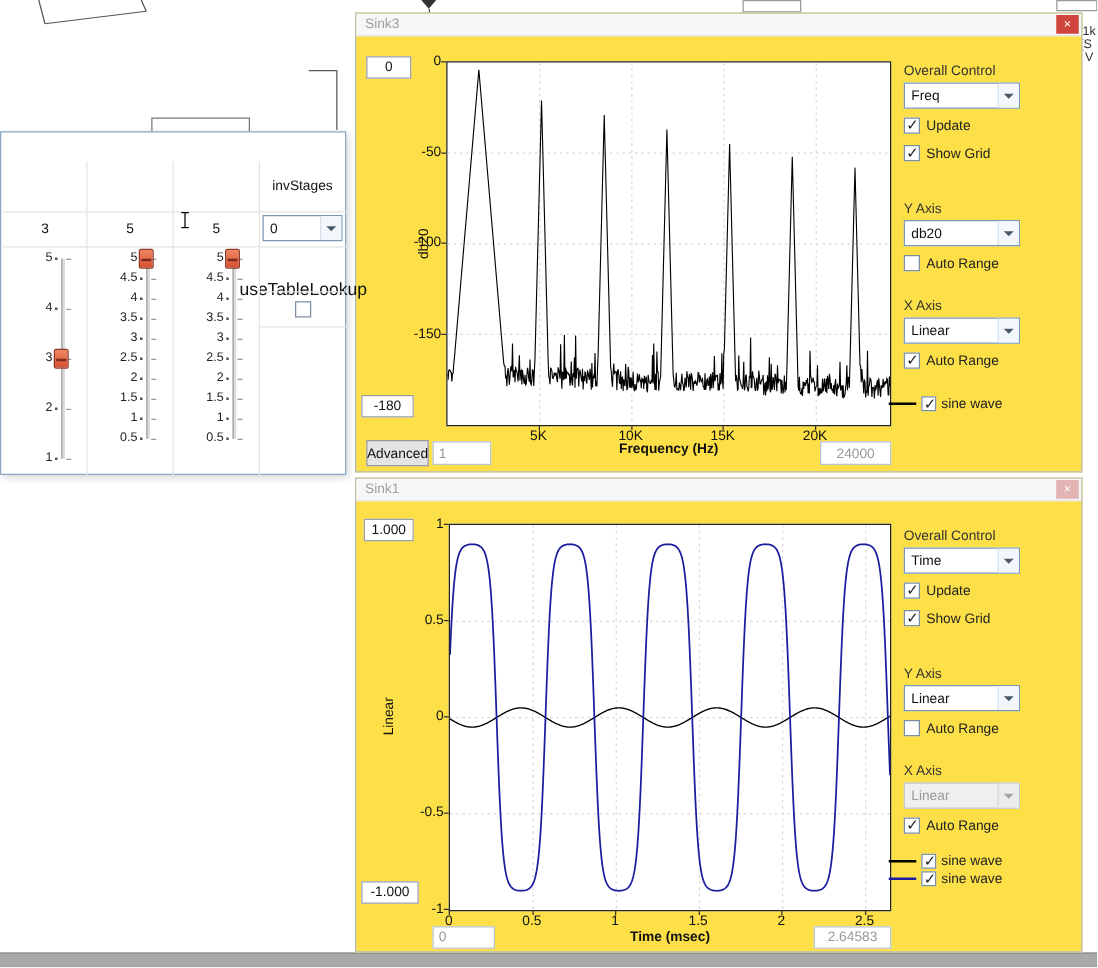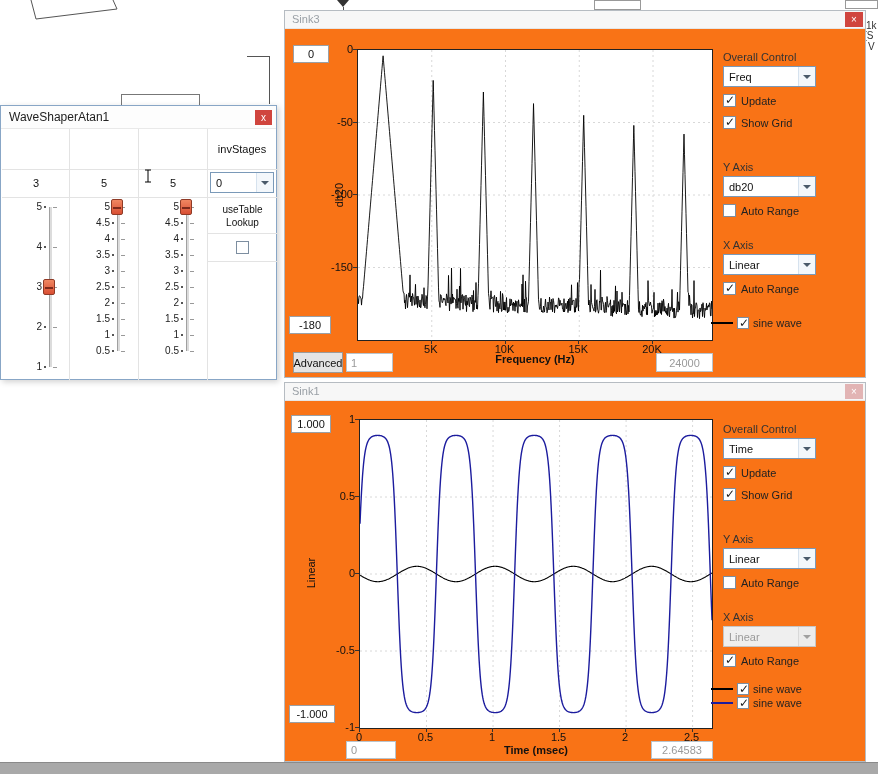--- a/index.html
+++ b/index.html
@@ -5,21 +5,21 @@
   *{box-sizing:border-box;margin:0;padding:0}
   html,body{width:878px;height:774px}
   #screen{position:relative;width:878px;height:774px;background:#fff;overflow:hidden;
     font-family:"Liberation Sans","DejaVu Sans",sans-serif;font-size:11px;color:#111}
   .bg-svg{position:absolute;left:0;top:0;z-index:0;pointer-events:none}
   .diagram-note{position:absolute;z-index:1;font-size:11px;line-height:13px;color:#1a1a1a;white-space:nowrap}
   .edge-frag{position:absolute;z-index:1;font-size:10px;color:#333;white-space:nowrap}
   .bottom-bar{position:absolute;left:0;top:762px;width:878px;height:12px;background:#a9a9a9;border-top:1px solid #8a8a8a;z-index:5}
 
   
-  .window{position:absolute;background:#f97316;border:1px solid #b6bcc2;z-index:10}
+  .window{position:absolute;background:#fde047;border:1px solid #b6bcc2;z-index:10}
   .win-title{position:absolute;top:0;left:0;right:0;height:18px;background:#f7f7f7;border-bottom:1px solid #e6e6e6}
   .win-title-text{position:absolute;left:7px;top:2px;color:#9aa0a6;font-size:11px}
   .win-close{position:absolute;top:1px;right:2px;width:18px;height:15px;text-align:center;line-height:15px;font-size:10px;color:#fff;cursor:default}
   .win-close.red{background:#d0453e}
   .win-close.pale{background:#e2b4b4}
 
   
   .plot{position:absolute;background:#fff;border:1px solid #222}
   .plot svg{display:block}
   .tick-x{position:absolute;width:30px;text-align:center;font-size:11px;color:#111}
@@ -64,21 +64,21 @@
   .gline{position:absolute;background:#e3e3e3;z-index:1}
   .gline.v{width:1px}
   .gline.h{height:1px}
   .ws-slider{position:absolute;top:91px;width:68px;height:184px}
   .sl-label{position:absolute;right:28px;width:24px;text-align:right;font-size:10px;color:#222}
   .sl-dot{position:absolute;left:42px;width:2px;height:2px;background:#555}
   .sl-dash{position:absolute;left:51px;width:4px;height:1px;background:#999}
   .sl-track{position:absolute;left:47px;width:3px;background:#dcdcdc;border-left:1px solid #a0a0a0}
   .sl-handle{position:absolute;left:41px;width:12px;height:16px;background:linear-gradient(#f08762,#d94f33);border:1px solid #8f3a26;border-radius:2px;z-index:3}
   .sl-handle::after{content:"";position:absolute;left:1px;right:1px;top:7px;height:2px;background:#7e2a1c}
-  .ws-usetable{position:absolute;left:207px;top:92px;width:69px;height:35px;display:flex;flex-direction:column;align-items:center;justify-content:center;font-size:10px;line-height:13px;color:#111}
+  .ws-usetable{position:absolute;left:207px;top:108px;width:69px;height:35px;display:flex;flex-direction:row;align-items:center;justify-content:center;font-size:14px;line-height:13px;color:#111}
   .ws-lookup-cb{position:absolute;left:207px;top:128px;width:69px;height:26px;display:flex;align-items:center;justify-content:center}
   .cursor-ibeam{position:absolute;z-index:60}
 </style>
 </head>
 <body>
 
 <div id="screen">
 
   <svg class="bg-svg" width="878" height="774">
     <g stroke="#555" stroke-width="1" fill="none">
@@ -272,24 +272,20 @@
       <div class="mark-y" style="left: 70px; top: 113px;"></div>
       <div class="tick-y" style="left: 34px; top: 184px;">0</div>
       <div class="mark-y" style="left: 70px; top: 190px;"></div>
       <div class="tick-y" style="left: 34px; top: 261px;">-0.5</div>
       <div class="mark-y" style="left: 70px; top: 267px;"></div>
       <div class="tick-y" style="left: 34px; top: 338px;">-1</div>
       <div class="mark-y" style="left: 70px; top: 344px;"></div>
     </div>
 
   <div class="dialog" id="ws-dialog" style="left:0;top:105px;width:277px;height:275px">
-    <div class="dlg-title">
-      <span class="dlg-title-text">WaveShaperAtan1</span>
-      <span class="win-close red">x</span>
-    </div>
 
     <div class="ws-head" style="left:206px;width:70px">invStages</div>
 
     <div class="ws-val" style="left:1px">3</div>
     <div class="ws-val" style="left:69px">5</div>
     <div class="ws-val" style="left:138px">5</div>
     <div class="combo" style="left:209px;top:66px;width:64px;height:21px">
       <span class="txt">0</span>
       <span class="arrow"></span>
     </div>

